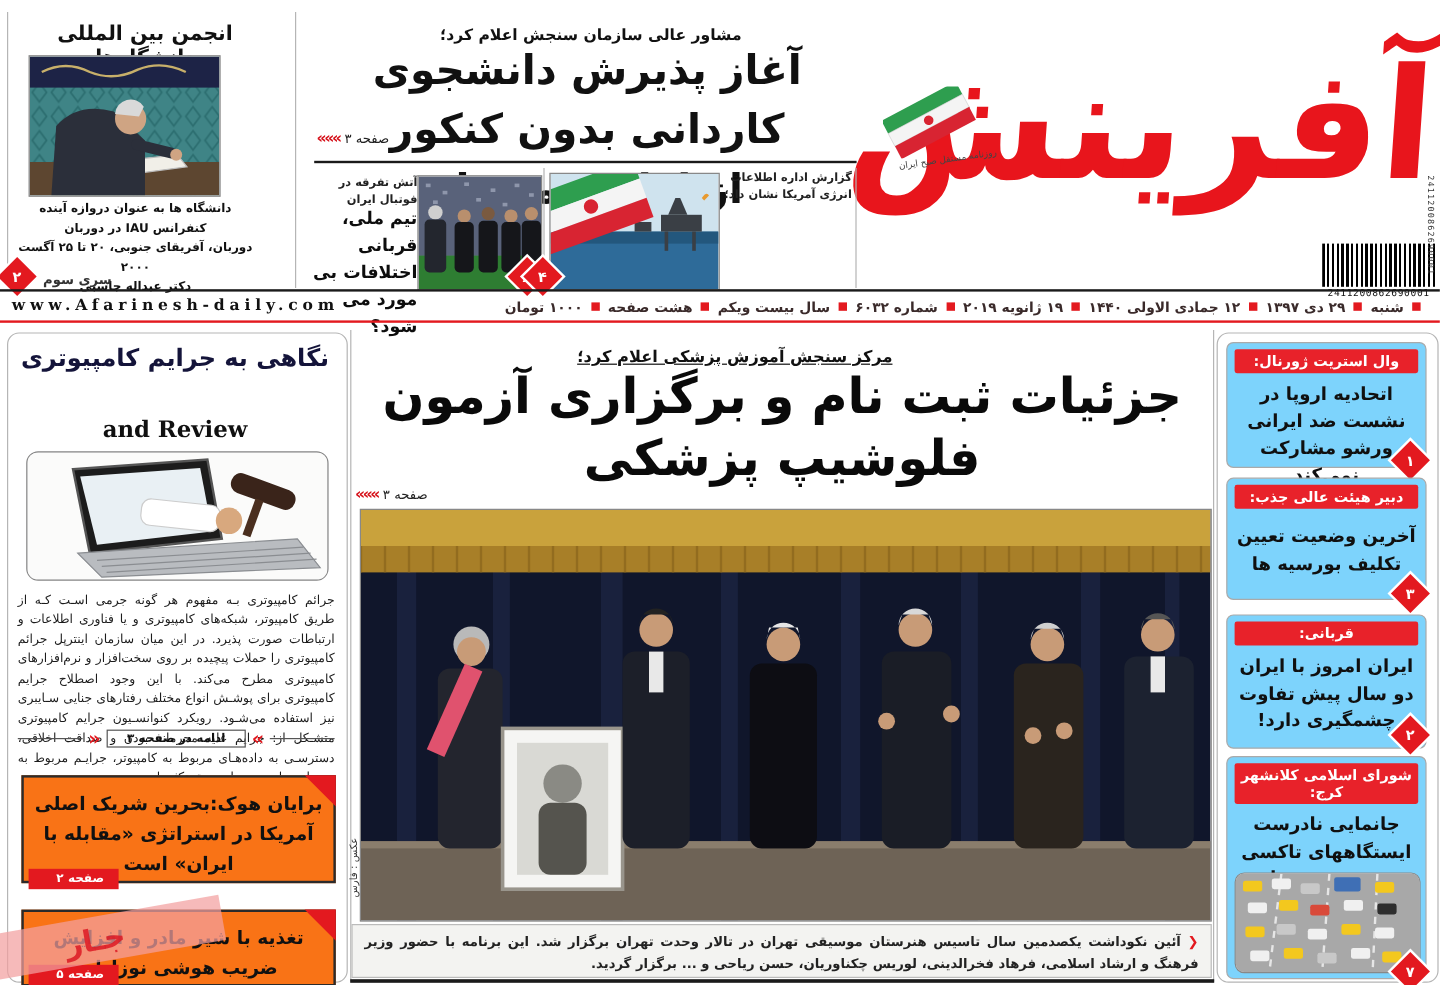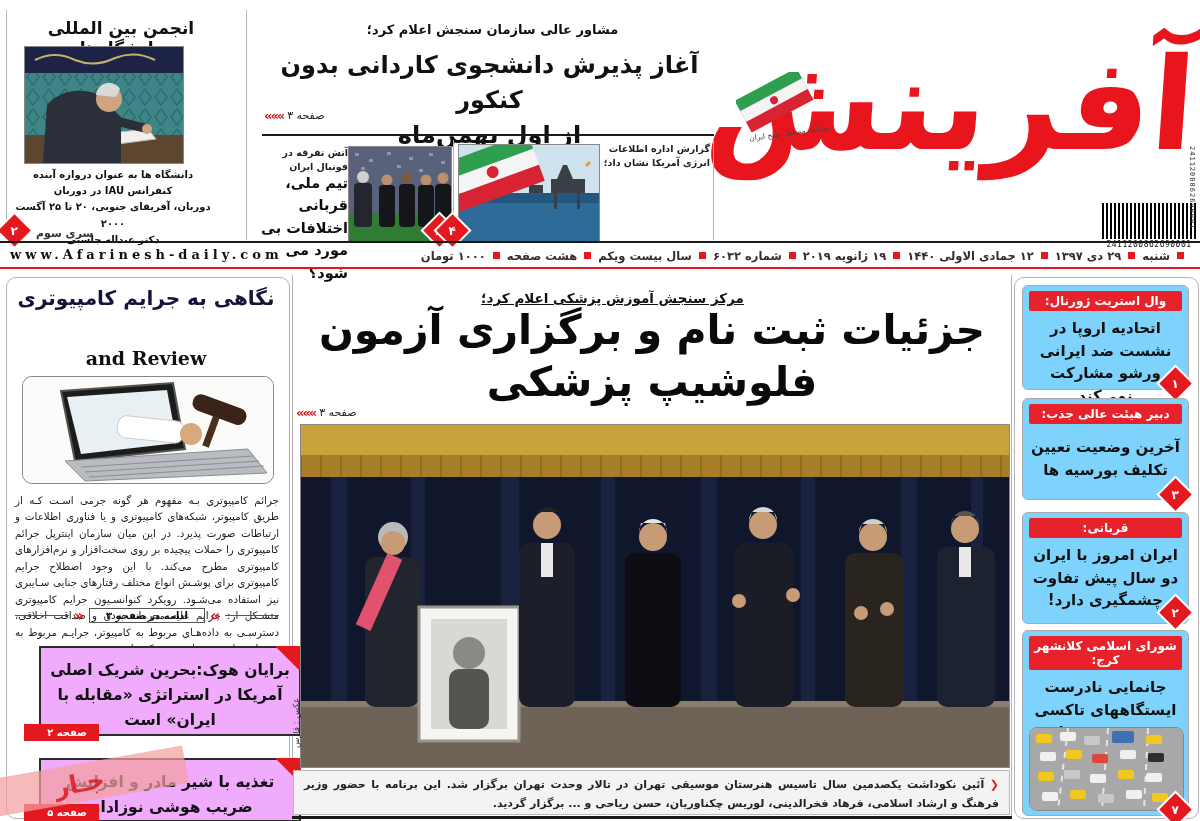--- a/index.html
+++ b/index.html
@@ -17,22 +17,22 @@
         text-align:center;transform:rotate(-8deg);line-height:1.3;}
   .barcode{position:absolute;left:1102px;top:203px;width:94px;height:36px;
         background:repeating-linear-gradient(90deg,#000 0 2px,#fff 2px 4px);}
   .barcode-num{position:absolute;left:1100px;top:240px;width:98px;text-align:center;
         font-family:"DejaVu Sans Mono",monospace;font-size:8px;letter-spacing:.5px;direction:ltr;}
   .side-num{position:absolute;left:1188px;top:146px;font-family:"DejaVu Sans Mono",monospace;
         font-size:7px;writing-mode:vertical-rl;direction:ltr;color:#333;letter-spacing:1px;}
   
   .kicker{font-weight:700;}
   .lead-kicker{position:absolute;left:270px;top:22px;width:445px;text-align:center;font-size:13px;}
-  .lead-h1{position:absolute;left:262px;top:48px;width:455px;text-align:center;
-        font-size:24px;font-weight:800;line-height:1.45;}
+  .lead-h1{position:absolute;left:262px;top:35px;width:455px;text-align:center;
+        font-size:34px;font-weight:800;line-height:1.45;}
   .pagemarker{position:absolute;display:flex;direction:ltr;align-items:center;gap:4px;
         font-size:11px;color:#222;}
   .chev{color:#d6121b;font-weight:900;letter-spacing:-2px;font-size:13px;}
   
   .teaser-kicker{font-size:9.5px;font-weight:700;color:#222;line-height:1.5;}
   .teaser-h{font-weight:800;font-size:14.5px;line-height:1.55;color:#0d0d0d;}
   .photo{border:1px solid #888;overflow:hidden;background:#ddd;}
   
   .diamond{position:absolute;width:23px;height:23px;background:#e3191f;transform:rotate(45deg);
         display:flex;align-items:center;justify-content:center;box-shadow:0 0 0 2px #fff;}
@@ -49,21 +49,21 @@
   
   .cyber-title{position:absolute;left:10px;top:286px;width:272px;text-align:center;
         font-size:20px;font-weight:800;color:#14143a;}
   .cyber-en{position:absolute;width:272px;left:10px;text-align:center;
         font-family:"DejaVu Serif",serif;font-weight:700;font-size:19px;color:#101010;}
   .cyber-body{position:absolute;left:15px;top:492px;width:264px;font-size:10.3px;
         line-height:1.6;text-align:justify;color:#1c1c1c;}
   .continue{position:absolute;left:15px;top:606px;width:264px;display:flex;align-items:center;gap:5px;}
   .continue .ln{flex:1;height:1px;background:#555;}
   .continue .bx{border:1px solid #555;font-size:10px;font-weight:700;padding:1px 16px;}
-  .redbox{position:absolute;border:2px solid #2b2b2b;background:#f0abfc;margin-left:21px;}
+  .redbox{position:absolute;border:2px solid #2b2b2b;background:#f97316;}
   .redbox .txt{padding:10px 8px 4px;text-align:center;font-size:15.5px;font-weight:800;line-height:1.6;}
   .corner-tri{position:absolute;right:-2px;top:-2px;width:0;height:0;
         border-top:26px solid #e3191f;border-left:26px solid transparent;}
   .ptab{position:absolute;background:#e3191f;color:#fff;font-size:10px;font-weight:700;
         width:64px;height:17px;display:flex;align-items:center;justify-content:center;padding-left:11px;}
   .watermark{position:absolute;left:-28px;top:764px;width:215px;height:38px;
         background:rgba(243,160,160,.72);transform:rotate(-10deg);display:flex;
         align-items:center;justify-content:center;font-size:25px;font-weight:900;
         color:rgba(220,25,35,.85);letter-spacing:10px;}
   

